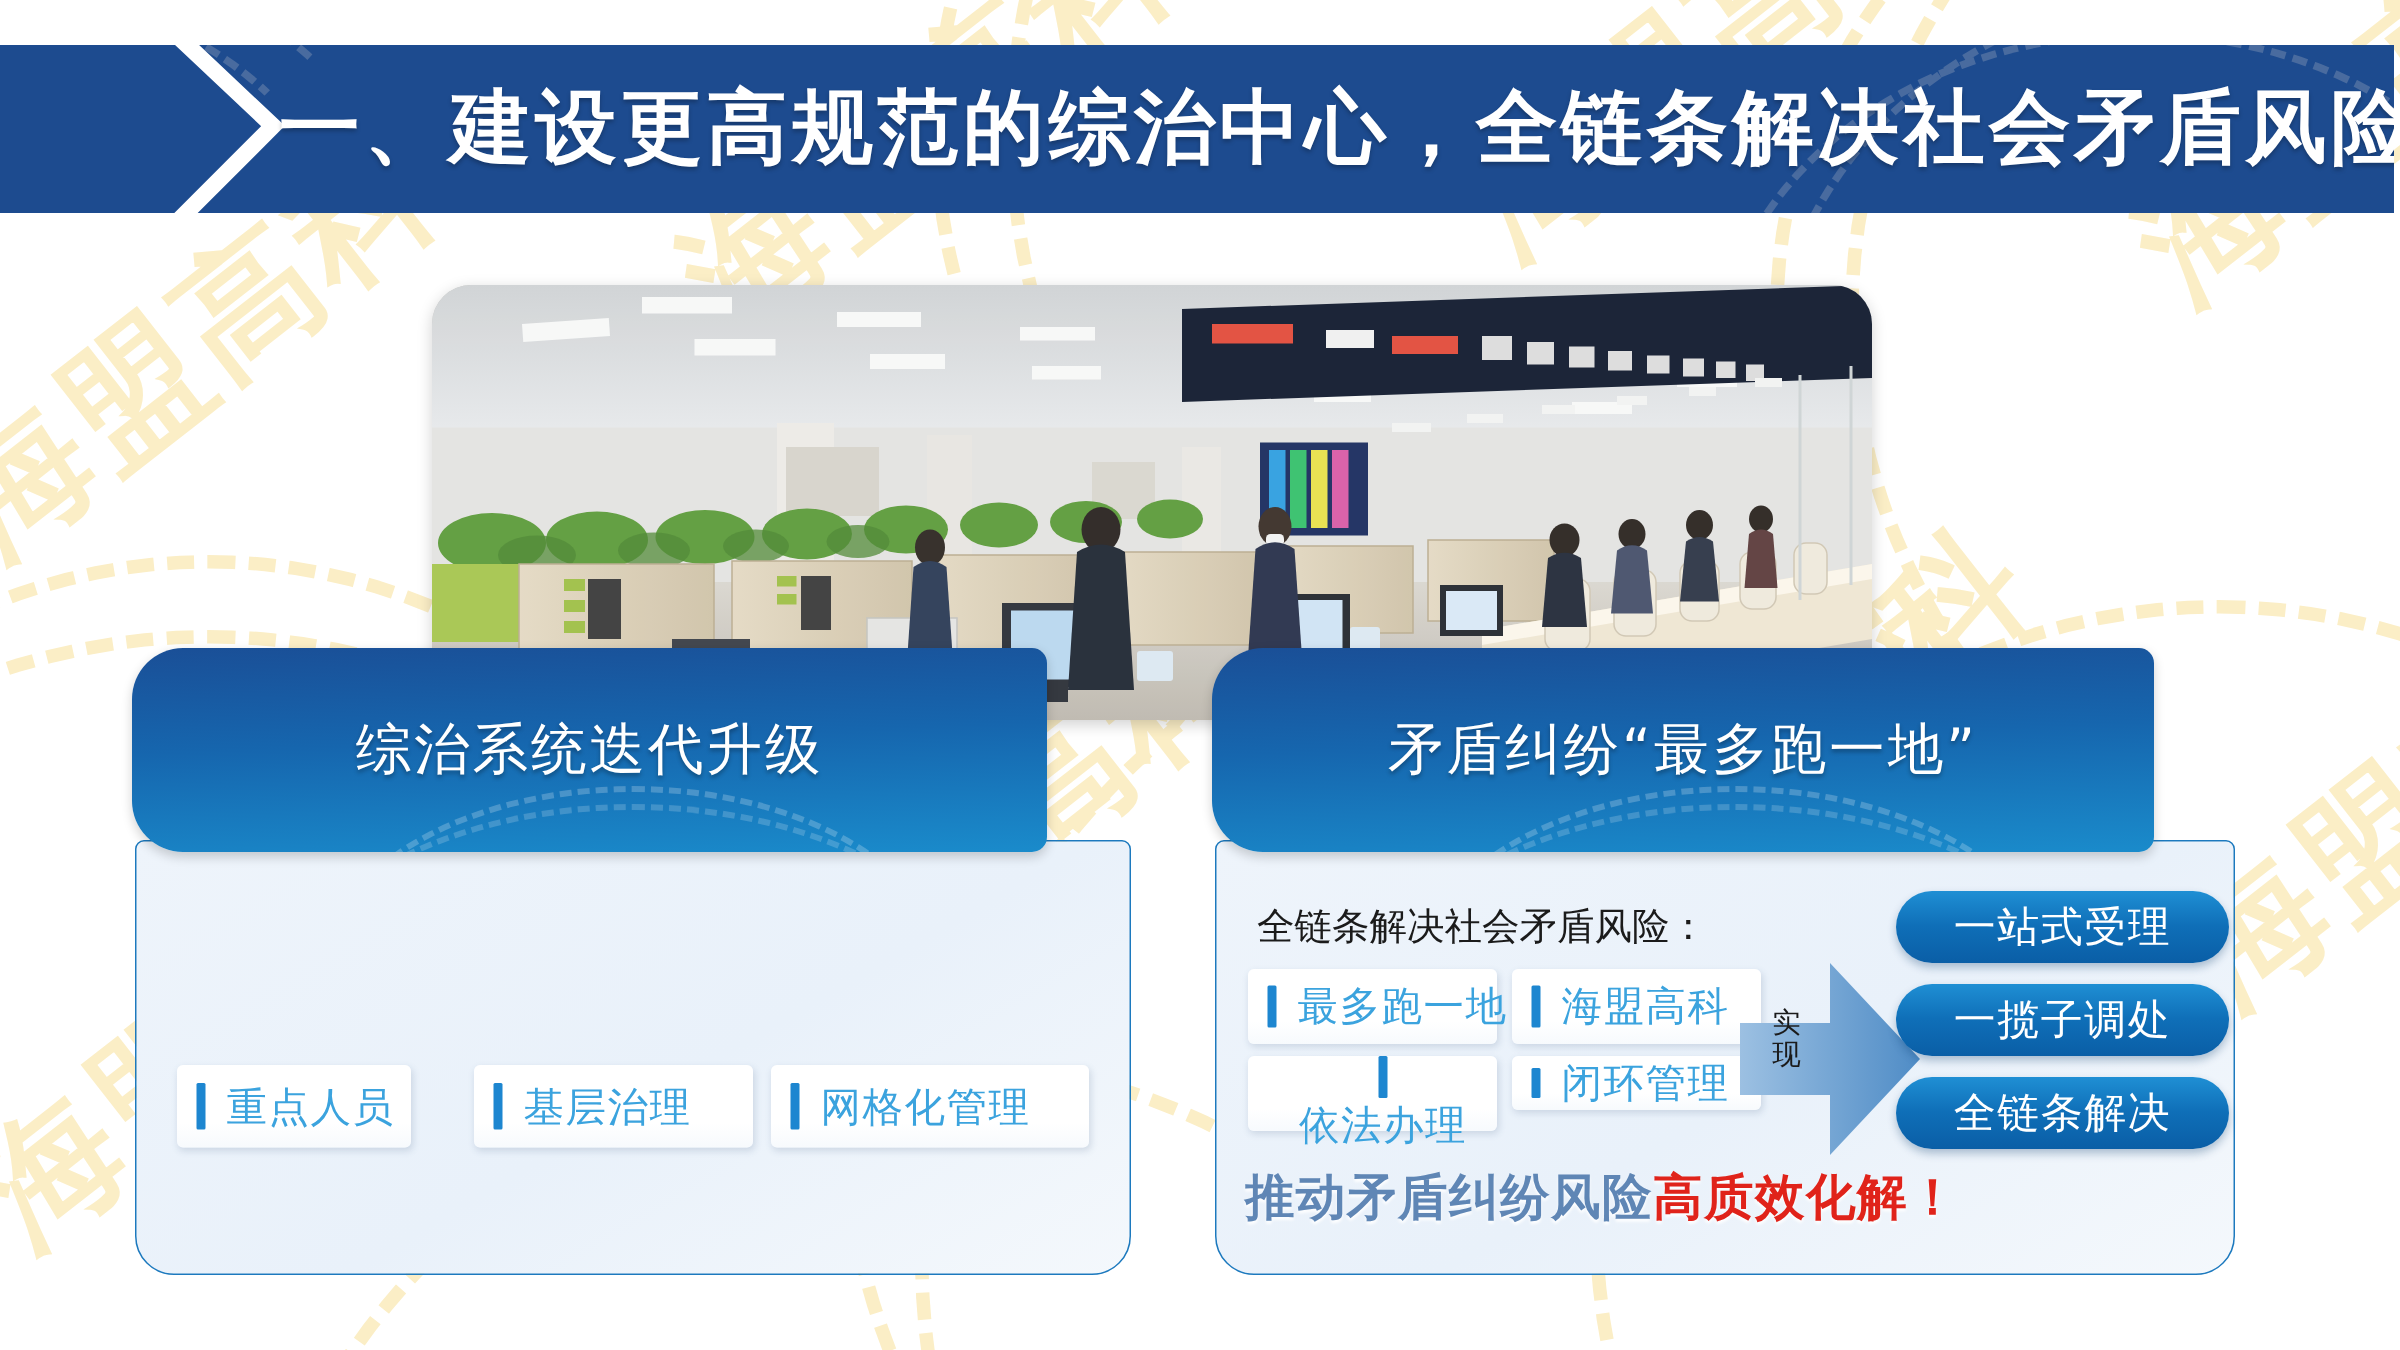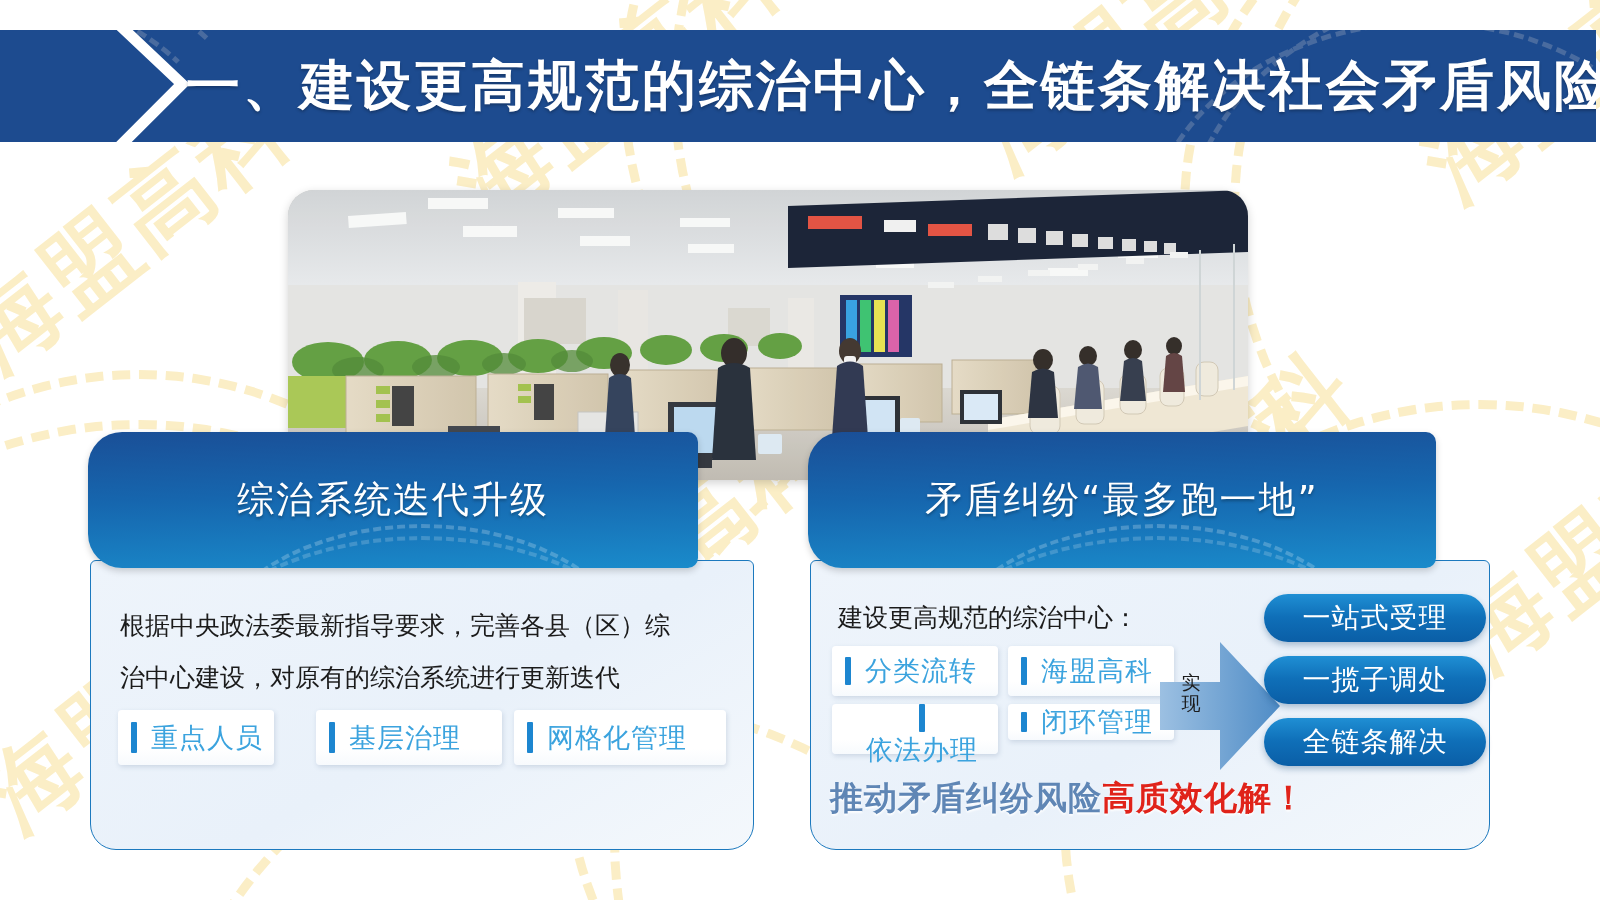--- a/index.html
+++ b/index.html
@@ -378,24 +378,20 @@
   <div class="card" style="left:88px;top:432px;width:668px;height:420px;">
 
     <div class="card-body" style="top:128px;height:288px;left:2px;width:662px;"></div>
 
     <div class="card-head" style="left:0;top:0;width:610px;height:136px;">
       <div class="hd-arc" style="left:120px;top:92px;width:420px;height:260px;border-color:rgba(255,255,255,.22) transparent transparent transparent;"></div>
       <div class="hd-arc" style="left:90px;top:104px;width:480px;height:290px;border-color:rgba(255,255,255,.18) transparent transparent transparent;"></div>
       <span class="card-head-title">综治系统迭代升级</span>
     </div>
 
-    <div class="body-text" style="left:32px;top:168px;width:608px;">
-      <div>根据中央政法委最新指导要求，完善各县（区）综</div>
-      <div>治中心建设，对原有的综治系统进行更新迭代</div>
-    </div>
 
     <div class="chip" style="left:30px;top:278px;width:156px;height:55px;">
       <span class="bar"></span>
       <span class="chip-label">重点人员</span>
     </div>
     <div class="chip" style="left:228px;top:278px;width:186px;height:55px;">
       <span class="bar"></span>
       <span class="chip-label">基层治理</span>
     </div>
     <div class="chip" style="left:426px;top:278px;width:212px;height:55px;">
@@ -407,25 +403,25 @@
   <div class="card" style="left:808px;top:432px;width:690px;height:420px;">
 
     <div class="card-body" style="top:128px;height:288px;left:2px;width:678px;"></div>
 
     <div class="card-head" style="left:0;top:0;width:628px;height:136px;">
       <div class="hd-arc" style="left:130px;top:92px;width:430px;height:265px;border-color:rgba(255,255,255,.22) transparent transparent transparent;"></div>
       <div class="hd-arc" style="left:100px;top:104px;width:490px;height:295px;border-color:rgba(255,255,255,.18) transparent transparent transparent;"></div>
       <span class="card-head-title">矛盾纠纷“最多跑一地”</span>
     </div>
 
-    <div class="body-text" style="left:30px;top:166px;line-height:40px;">建设更高规范的综治中心：</div>
+    <div class="body-text" style="left:30px;top:166px;line-height:40px;">全链条解决社会矛盾风险：</div>
 
     <div class="chip" style="left:24px;top:214px;width:166px;height:50px;">
       <span class="bar"></span>
-      <span class="chip-label">分类流转</span>
+      <span class="chip-label">最多跑一地</span>
     </div>
     <div class="chip" style="left:200px;top:214px;width:166px;height:50px;">
       <span class="bar"></span>
       <span class="chip-label">海盟高科</span>
     </div>
     <div class="chip" style="left:24px;top:272px;width:166px;height:50px;flex-direction:column;">
       <span class="bar"></span>
       <span class="chip-label">依法办理</span>
     </div>
     <div class="chip" style="left:200px;top:272px;width:166px;height:36px;text-align:center;">

